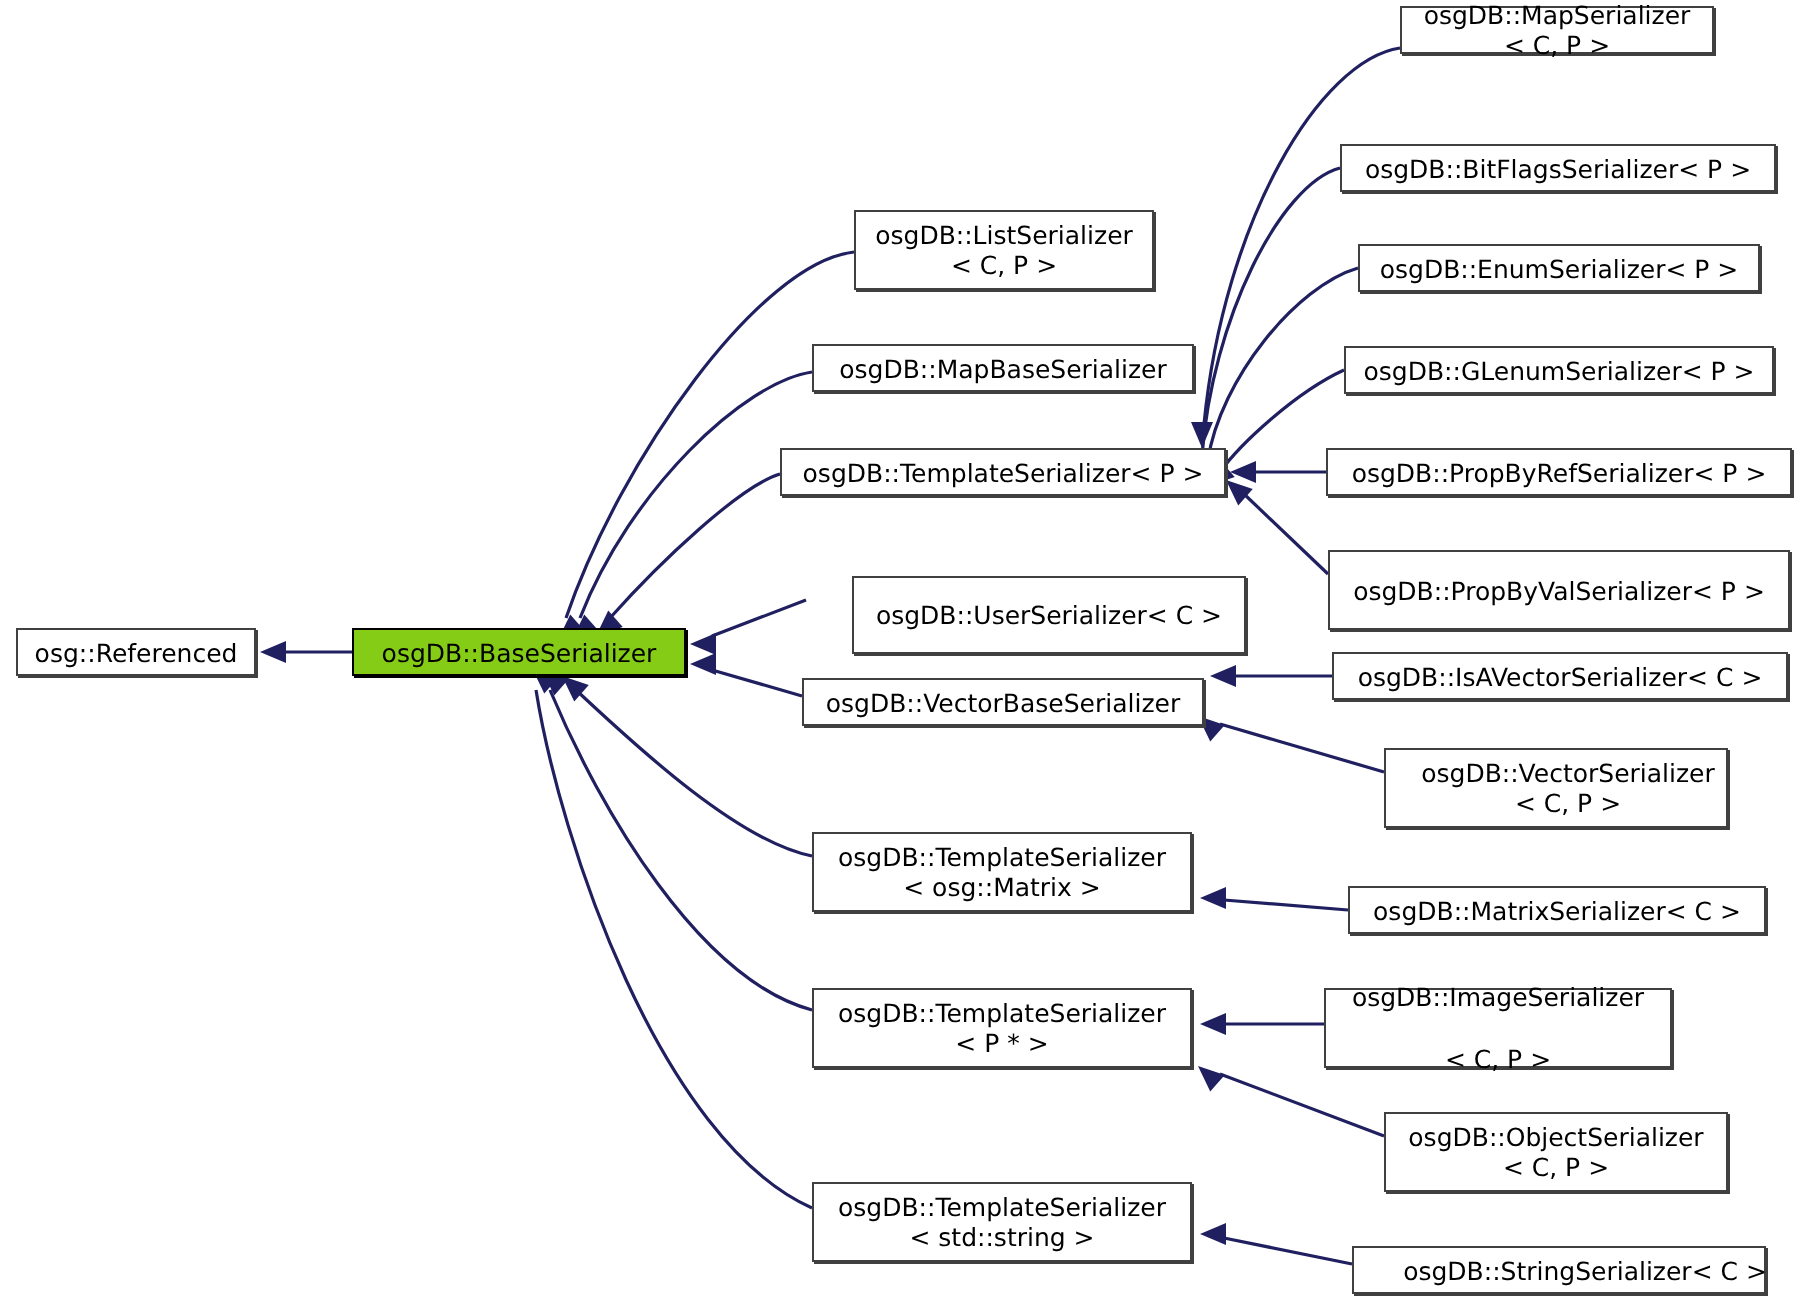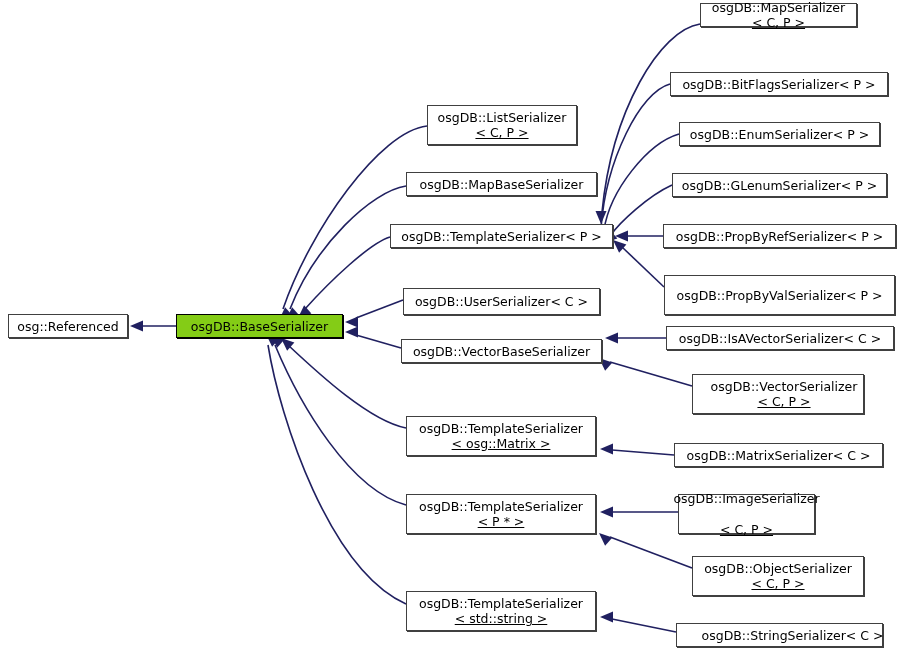--- a/index.html
+++ b/index.html
@@ -39,21 +39,20 @@
     z-index: 2;
     box-shadow: 1px 1px 0 0 #404040;
   }
   .node.root {
     background: #84cc16;
     border-color: #000000;
     box-shadow: 1px 1px 0 0 #000000;
   }
   .node .l2 {
     display: block;
-    text-decoration: underline;
   }
 </style>
 </head>
 <body>
 
 <div id="canvas">
 
   <svg id="edges" viewBox="0 0 901 657" xmlns="http://www.w3.org/2000/svg">
       <path d="M 176 326 L 142 326" fill="none" stroke="#202060" stroke-width="1.6"></path>
       <polygon points="130,326 143,331.5 143,320.5" fill="#202060"></polygon>
@@ -98,32 +97,32 @@
       <path d="M 676 632 L 612 619" fill="none" stroke="#202060" stroke-width="1.6"></path>
       <polygon points="600,617 613,622.5 613,611.5" fill="#202060"></polygon>
     </svg>
 
   <div id="node-layer">
       <div class="node" style="left: 8px; top: 314px; width: 120px; height: 24px;"><span>osg::Referenced</span></div>
       <div class="node root" style="left: 176px; top: 314px; width: 167px; height: 24px;"><span>osgDB::BaseSerializer</span></div>
       <div class="node" style="left: 427px; top: 105px; width: 150px; height: 40px;"><span>osgDB::ListSerializer</span><span class="l2">&lt; C, P &gt;</span></div>
       <div class="node" style="left: 406px; top: 172px; width: 191px; height: 24px;"><span>osgDB::MapBaseSerializer</span></div>
       <div class="node" style="left: 390px; top: 224px; width: 223px; height: 24px;"><span>osgDB::TemplateSerializer&lt; P &gt;</span></div>
-      <div class="node" style="left: 403px; top: 288px; width: 197px; height: 27px;"><span>osgDB::UserSerializer&lt; C &gt;</span></div>
+      <div class="node" style="left: 426px; top: 288px; width: 197px; height: 39px;"><span>osgDB::UserSerializer&lt; C &gt;</span></div>
       <div class="node" style="left: 401px; top: 339px; width: 201px; height: 24px;"><span>osgDB::VectorBaseSerializer</span></div>
       <div class="node" style="left: 406px; top: 416px; width: 190px; height: 40px;"><span>osgDB::TemplateSerializer</span><span class="l2">&lt; osg::Matrix &gt;</span></div>
       <div class="node" style="left: 406px; top: 494px; width: 190px; height: 40px;"><span>osgDB::TemplateSerializer</span><span class="l2">&lt; P * &gt;</span></div>
       <div class="node" style="left: 406px; top: 591px; width: 190px; height: 40px;"><span>osgDB::TemplateSerializer</span><span class="l2">&lt; std::string &gt;</span></div>
       <div class="node" style="left: 700px; top: 3px; width: 157px; height: 24px;"><span>osgDB::MapSerializer</span><span class="l2">&lt; C, P &gt;</span></div>
       <div class="node" style="left: 670px; top: 72px; width: 218px; height: 24px;"><span>osgDB::BitFlagsSerializer&lt; P &gt;</span></div>
       <div class="node" style="left: 679px; top: 122px; width: 201px; height: 24px;"><span>osgDB::EnumSerializer&lt; P &gt;</span></div>
       <div class="node" style="left: 672px; top: 173px; width: 215px; height: 24px;"><span>osgDB::GLenumSerializer&lt; P &gt;</span></div>
       <div class="node" style="left: 663px; top: 224px; width: 233px; height: 24px;"><span>osgDB::PropByRefSerializer&lt; P &gt;</span></div>
       <div class="node" style="left: 664px; top: 275px; width: 231px; height: 40px;"><span>osgDB::PropByValSerializer&lt; P &gt;</span></div>
       <div class="node" style="left: 666px; top: 326px; width: 228px; height: 24px;"><span>osgDB::IsAVectorSerializer&lt; C &gt;</span></div>
       <div class="node" style="left: 692px; top: 374px; width: 172px; height: 40px; padding-left: 12px;"><span>osgDB::VectorSerializer</span><span class="l2">&lt; C, P &gt;</span></div>
       <div class="node" style="left: 674px; top: 443px; width: 209px; height: 24px;"><span>osgDB::MatrixSerializer&lt; C &gt;</span></div>
-      <div class="node" style="left: 678px; top: 494px; width: 137px; height: 40px; gap: 16px;"><span>osgDB::ImageSerializer</span><span class="l2">&lt; C, P &gt;</span></div>
+      <div class="node" style="left: 662px; top: 494px; width: 174px; height: 40px; gap: 16px;"><span>osgDB::ImageSerializer</span><span class="l2">&lt; C, P &gt;</span></div>
       <div class="node" style="left: 692px; top: 556px; width: 172px; height: 40px;"><span>osgDB::ObjectSerializer</span><span class="l2">&lt; C, P &gt;</span></div>
       <div class="node" style="left: 676px; top: 623px; width: 207px; height: 24px; padding-left: 26px;"><span>osgDB::StringSerializer&lt; C &gt;</span></div>
     </div>
 
 </div>
 
 </body></html>

